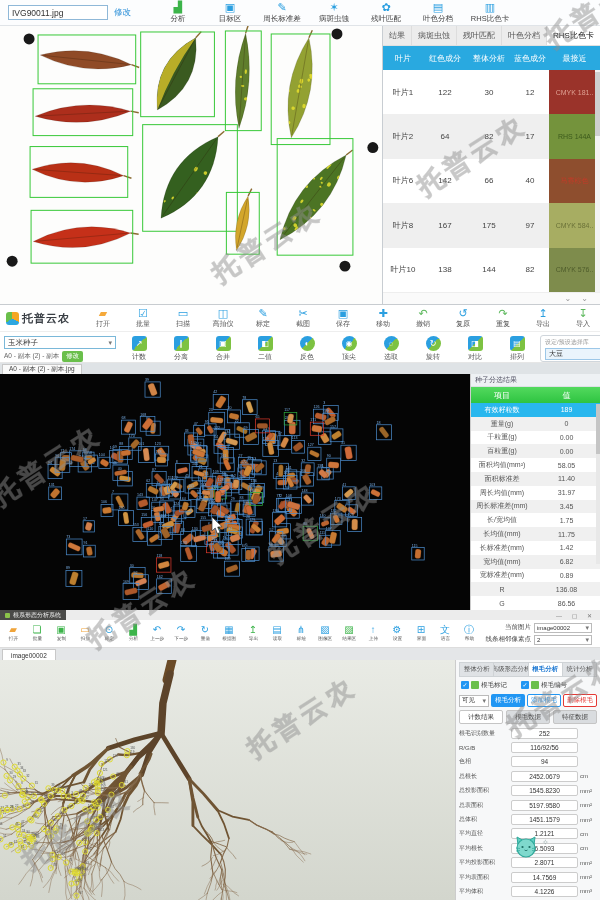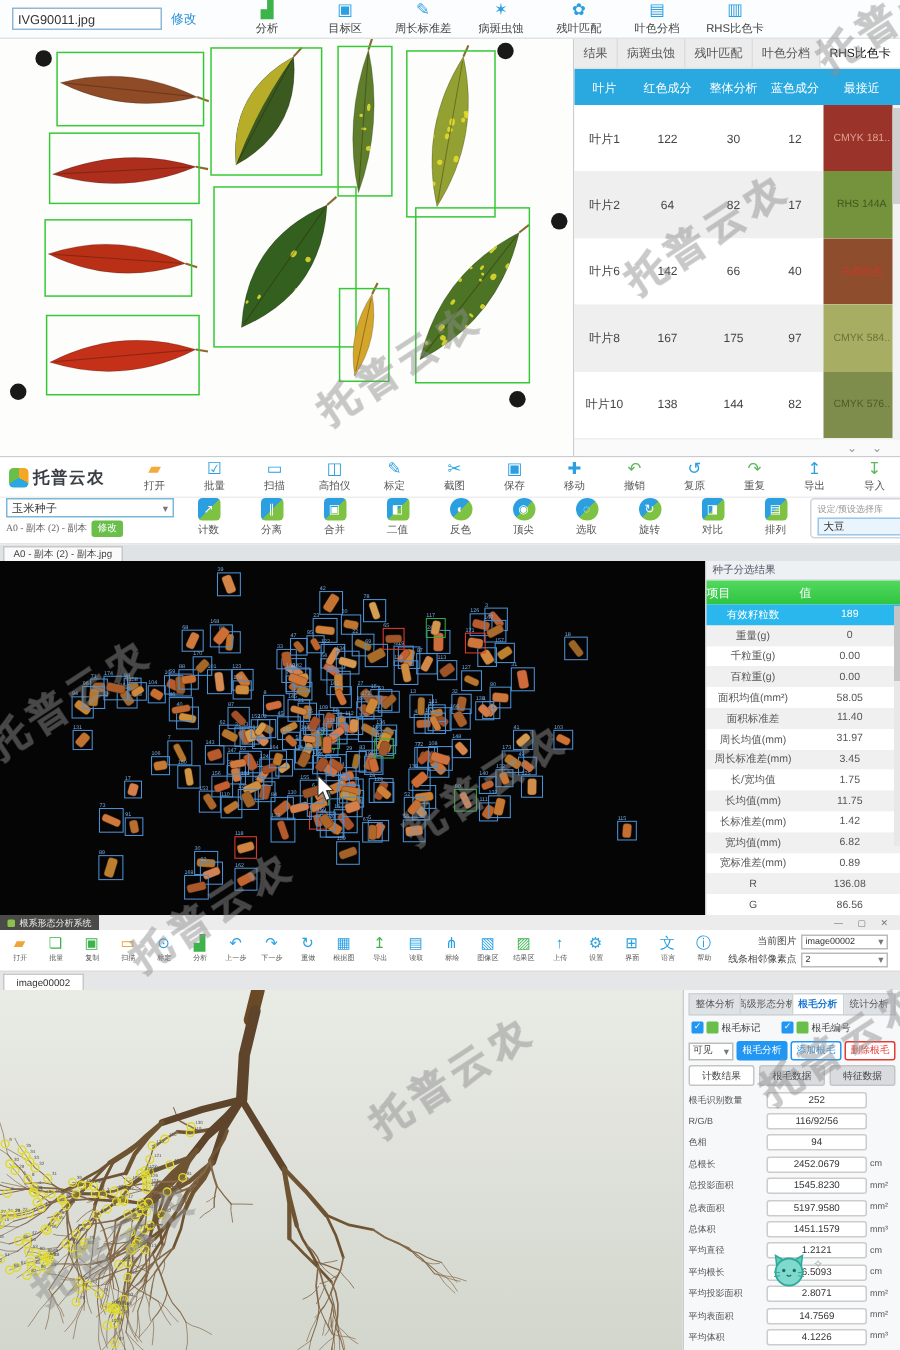--- a/index.html
+++ b/index.html
@@ -41,21 +41,21 @@
 
   
   .s2{height:305px;display:flex;flex-direction:column;background:#fff;}
   .s2-bar1{flex:0 0 27px;display:flex;align-items:center;padding:0 6px;border-bottom:1px solid #eee;gap:2px;background:#fff;}
   .brand{display:flex;align-items:center;margin-right:12px;}
   .bicon{width:13px;height:13px;border-radius:3px;background:conic-gradient(#f5a623 0 33%,#2da7e0 0 66%,#6abf4b 0);margin-right:3px;flex:0 0 13px;}
   .btxt{font-size:11px;font-weight:bold;color:#3a3f45;letter-spacing:1px;white-space:nowrap;}
   .tbtn2{width:38px;display:flex;flex-direction:column;align-items:center;cursor:pointer;}
   .tbtn2 .ic{font-size:11px;line-height:11px;}
   .tbtn2 .lb{font-size:7px;color:#555;margin-top:0;white-space:nowrap;}
-  .s2-bar2{flex:0 0 31px;display:flex;align-items:flex-start;padding:0 4px;gap:3px;border-bottom:1px solid #e6e6e6;background:#fff;font-family:Liberation Serif, serif;}
+  .s2-bar2{flex:0 0 31px;display:flex;align-items:flex-end;padding:0 4px;gap:3px;border-bottom:1px solid #e6e6e6;background:#fff;}
   .s2-left{width:112px;display:flex;flex-direction:column;gap:2px;flex:0 0 112px;}
   .sel{height:13px;border:1px solid #7ab8d9;background:#fff;font-size:7.5px;display:flex;align-items:center;justify-content:space-between;padding:0 3px;color:#333;}
   .caret{color:#777;font-size:7px;}
   .sampline{display:flex;align-items:center;gap:3px;font-size:6.5px;color:#666;white-space:nowrap;}
   .mod-btn{background:#6abf4b;color:#fff;font-size:6.5px;padding:1px 4px;border-radius:2px;cursor:pointer;}
   .rtool{width:40px;display:flex;flex-direction:column;align-items:center;cursor:pointer;}
   .cir{width:15px;height:15px;display:flex;align-items:center;justify-content:center;color:#fff;font-size:8px;
        background:linear-gradient(135deg,#2b9fe0 50%,#7dc242 50%);}
   .cir.round{border-radius:50%;}
   .cir.sq{border-radius:3px;}
@@ -64,21 +64,21 @@
   .plab{font-size:6px;color:#999;white-space:nowrap;}
   .psel{height:12px;width:78px;border:1px solid #9cc7e8;background:#eaf4fc;font-size:7px;display:flex;align-items:center;justify-content:space-between;padding:0 3px;color:#333;}
   .s2-tabstrip{flex:0 0 11px;background:#dfe3e6;display:flex;align-items:flex-end;padding-left:2px;}
   .s2-tab{background:#fafafa;border:1px solid #c8c8c8;border-bottom:none;font-size:6.5px;color:#444;padding:0 6px;height:10px;display:flex;align-items:center;white-space:nowrap;}
   .s2-body{flex:1;display:flex;min-height:0;}
   .seed-wrap{width:470px;background:#000;position:relative;flex:0 0 470px;}
   .seed-wrap svg{width:100%;height:100%;display:block;}
   .s2-panel{flex:1;display:flex;flex-direction:column;background:#fbfbfb;border-left:1px solid #ccc;position:relative;min-width:0;}
   .s2-ptitle{flex:0 0 13px;font-size:7px;color:#556;display:flex;align-items:center;padding:0 4px;background:#eef1f4;border-bottom:1px solid #dde1e5;}
   .g2{display:grid;grid-template-columns:62px 1fr;}
-  .s2-thead{flex:0 0 16px;background:linear-gradient(#53d95e,#2ec441);color:#fff;font-size:8px;align-items:center;text-align:left;}
+  .s2-thead{flex:0 0 16px;background:linear-gradient(#53d95e,#2ec441);color:#fff;font-size:8px;align-items:center;text-align:center;}
   .s2-rows{flex:1;display:grid;grid-auto-rows:1fr;min-height:0;}
   .s2-row{font-size:7px;color:#555;align-items:center;text-align:center;background:#fff;}
   .s2-row:nth-child(even){background:#f0f0f0;}
   .s2-row.hl{background:#29b7ee;color:#fff;}
   .s2-scroll{position:absolute;right:0;top:30px;width:4px;height:160px;background:#e8e8e8;}
   .s2-scroll i{display:block;width:4px;height:50px;background:#c5c5c5;}
 
   
   .s3{height:290px;display:flex;flex-direction:column;background:#f2f3f4;}
   .s3-title{flex:0 0 10px;background:#ececec;display:flex;align-items:center;}

